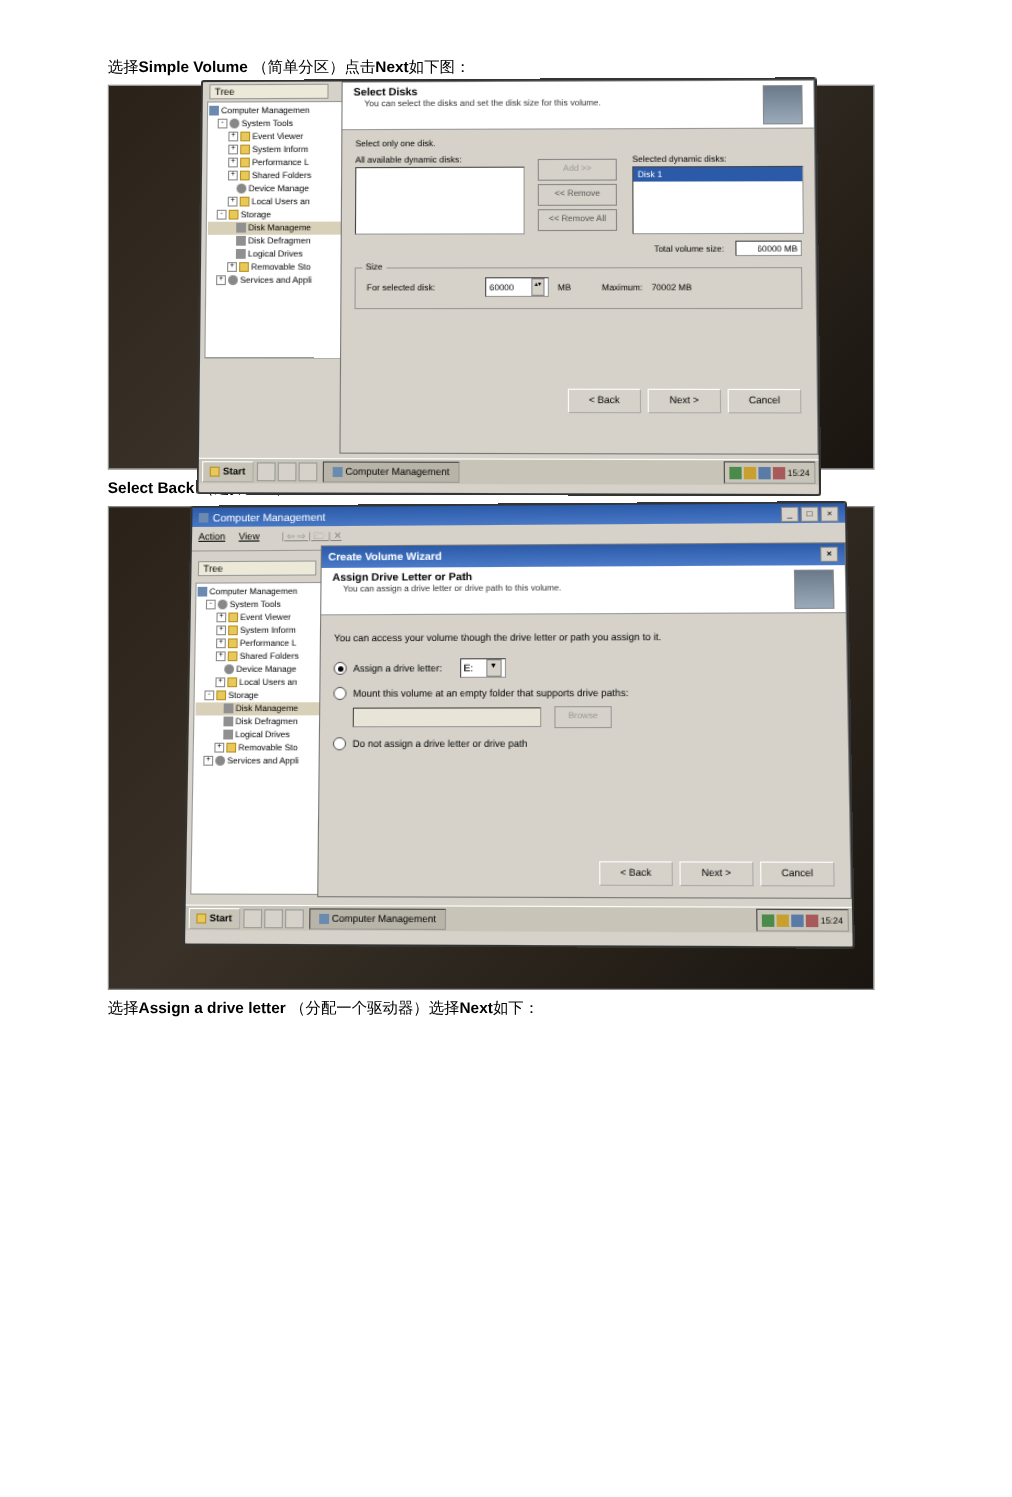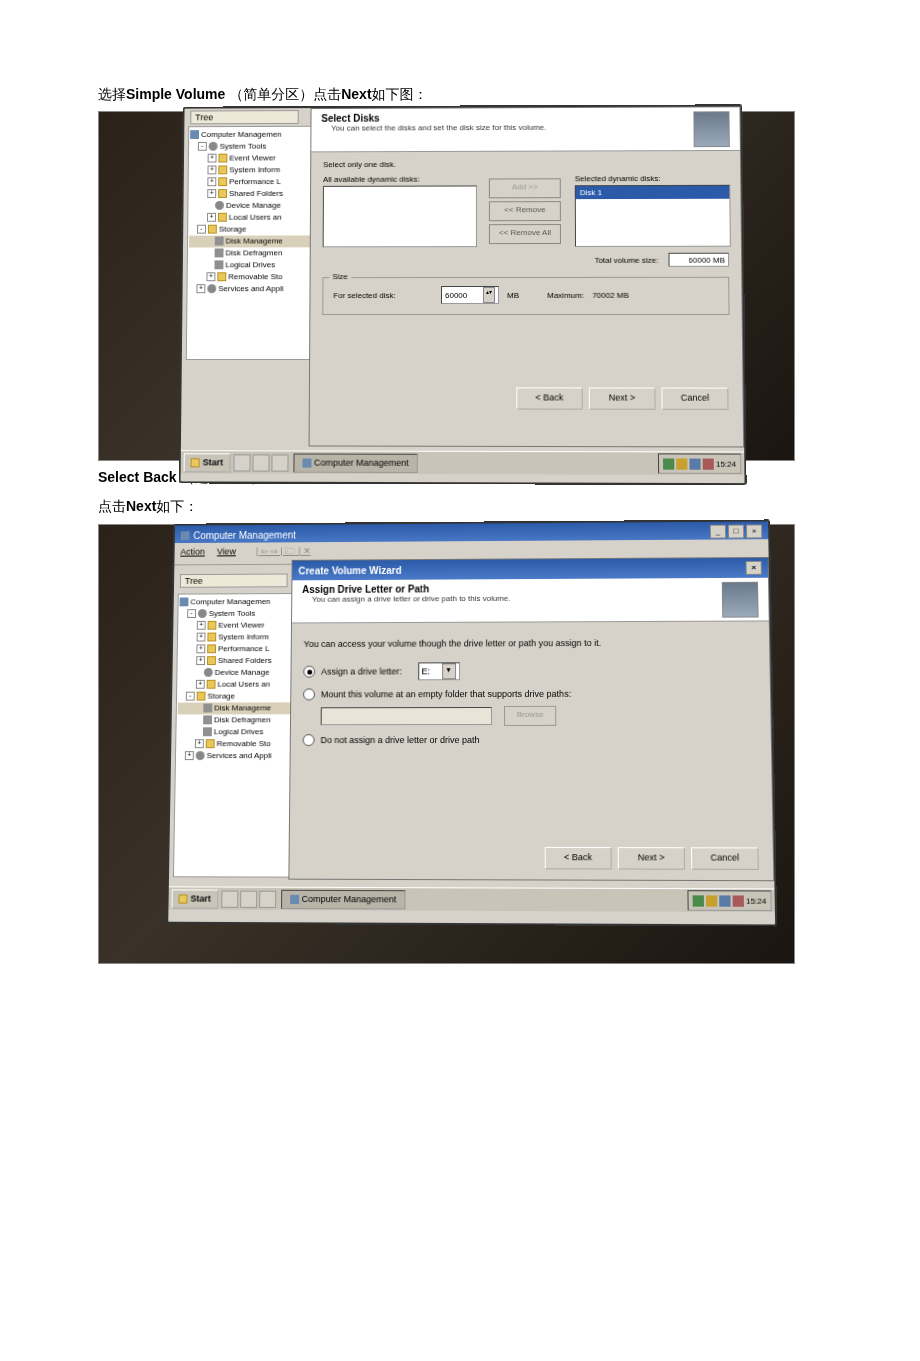--- a/index.html
+++ b/index.html
@@ -1,16 +1,16 @@
 <!DOCTYPE html>
 <html><head>
 <meta charset="utf-8">
 <style>
 body{margin:0;background:#fff;font-family:"Microsoft YaHei",Arial,sans-serif;font-size:14px;color:#000}
-.page{width:920px;margin:0 auto;padding:78px 100px 0 98px;box-sizing:border-box}
+.page{width:920px;margin:0 auto;padding:44px 100px 0 98px;box-sizing:border-box}
 .cap{font-size:14px;line-height:1.8;margin:4px 0}
 .cap b{font-weight:bold}
 .photo{position:relative;width:695px;background:linear-gradient(135deg,#2a2218 0%,#3a3228 40%,#1a1510 100%);border:1px solid #888}
 .photo1{height:348px}
 .photo2{height:438px}
 .monitor{position:absolute;background:#d6d2c9;border:2px solid #333;border-radius:3px;overflow:hidden;font-family:Tahoma,Arial,sans-serif;font-size:9px;color:#000}
 .m1{left:80px;top:-8px;width:560px;height:375px;transform:perspective(900px) rotateX(2deg) rotateY(-1deg)}
 .m2{left:68px;top:-6px;width:600px;height:400px;transform:perspective(900px) rotateX(3deg) rotateY(-1.5deg)}
 .tree-label{position:absolute;left:6px;top:2px;width:110px;height:14px;background:#ece9d8;border:1px solid #999;font-size:9px;padding:1px 4px;box-sizing:border-box}
 .tree{position:absolute;left:4px;top:18px;width:122px;background:#fff;border:1px solid #999;padding:2px 1px;font-size:8px;line-height:12px;overflow:hidden}
@@ -170,23 +170,20 @@
        <span class="tray-ic" style="background:#a85a5a"></span>
        <span>15:24</span>
      </div>
    </div>
  </div>
 </div>
 
 <p class="cap">
 <b>Select Back</b><span> （选择分区）选择  </span><b>Diskl Maximum70002MB For select disk 60000MB</b>
 </p>
-<p class="cap">
-<span>点击</span><b>Next</b><span>如下：</span>
-</p>
 
 <div class="photo photo2">
  <div class="monitor m2">
    <div class="mm-title">
      <span><span class="ic ic-pc" style="margin-right:4px"></span><span>Computer Management</span></span>
      <span style="display:flex;gap:2px">
        <span class="dlg-x">_</span>
        <span class="dlg-x">□</span>
        <span class="dlg-x">×</span>
      </span>
@@ -274,14 +271,17 @@
        <span class="tray-ic" style="background:#4a8a4a"></span>
        <span class="tray-ic" style="background:#c8a030"></span>
        <span class="tray-ic" style="background:#5a7aa8"></span>
        <span class="tray-ic" style="background:#a85a5a"></span>
        <span>15:24</span>
      </div>
    </div>
  </div>
 </div>
 
+<p class="cap">
+<span>选择</span><b>Assign a drive letter</b><span> （分配一个驱动器）选择</span><b>Next</b><span>如下：</span>
+</p>
 
 </div>
 
 </body></html>

